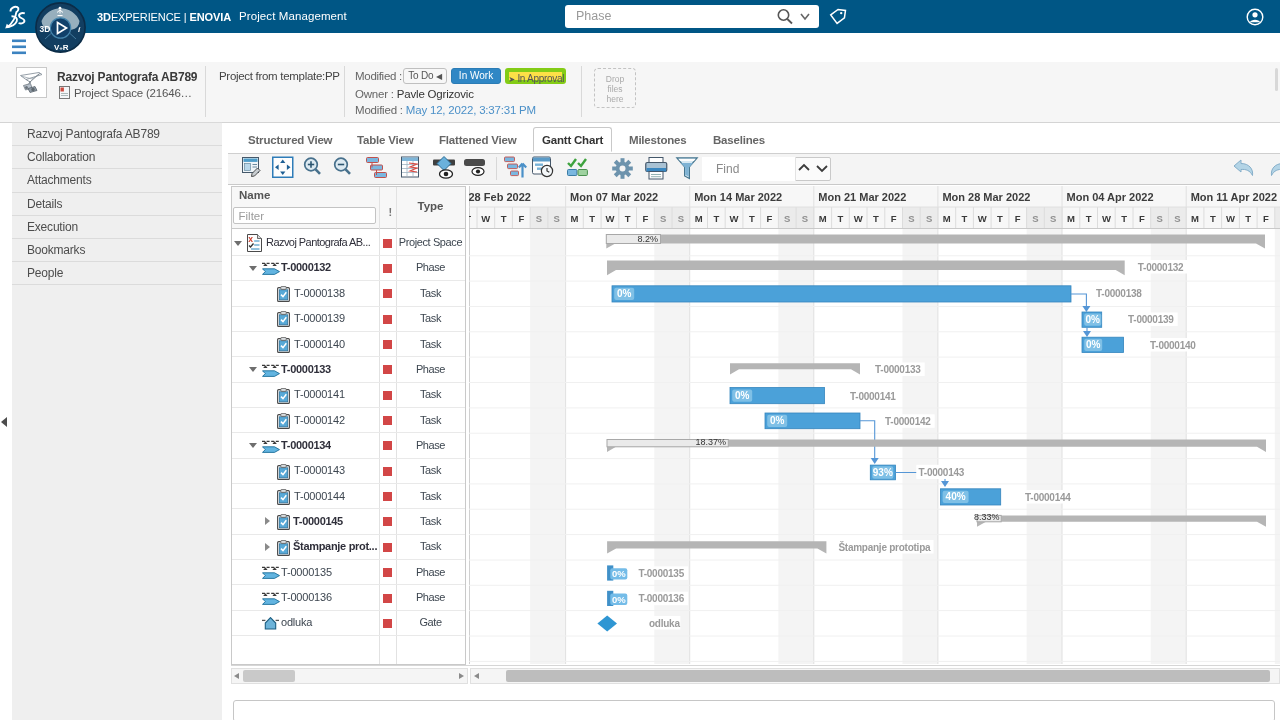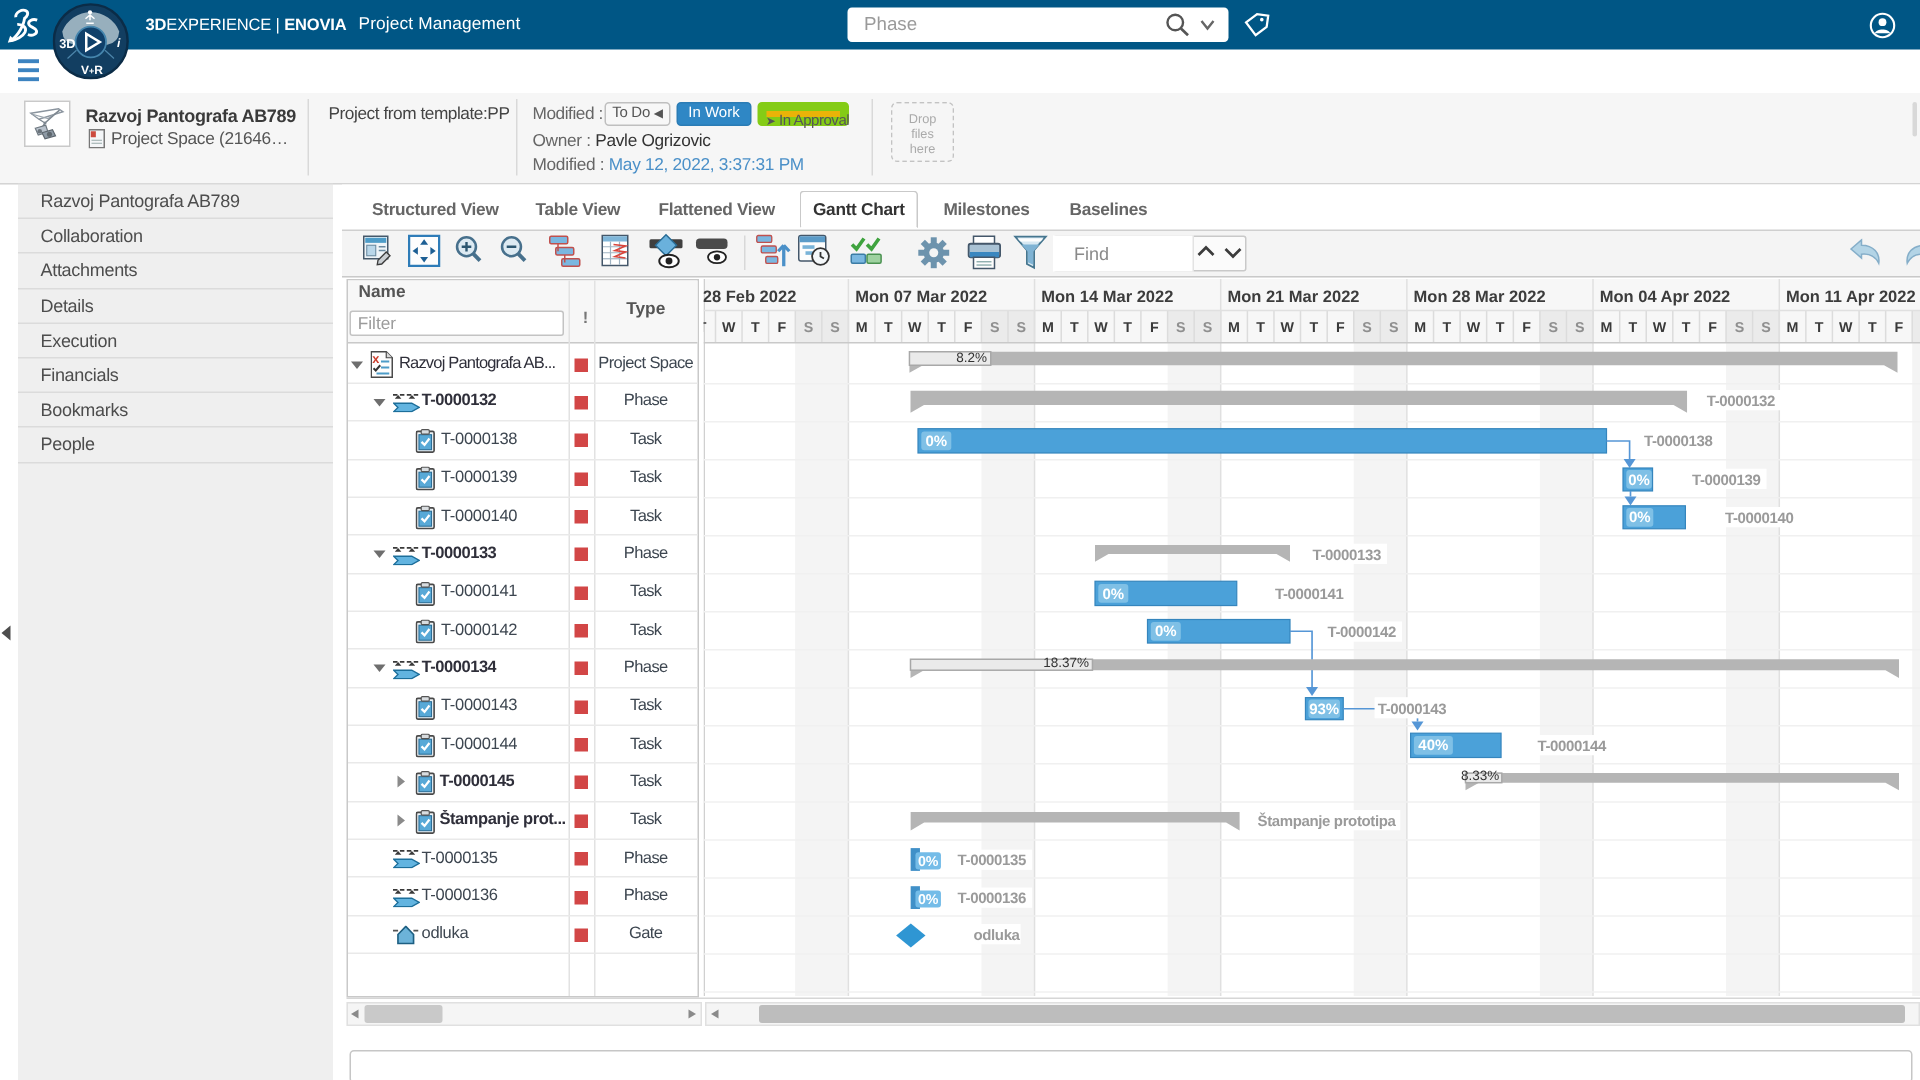--- a/index.html
+++ b/index.html
@@ -96,34 +96,33 @@
   <line x1="2" y1="7.5" x2="9" y2="7.5" stroke="#9aa" stroke-width="0.8"></line>
   <line x1="2" y1="9.5" x2="9" y2="9.5" stroke="#9aa" stroke-width="0.8"></line>
 </svg>
 <div class="abs" style="left:74px;top:86.5px;font-size:11.5px;color:#555;letter-spacing:-0.2px;white-space:nowrap;">Project Space (21646…</div>
 <div class="sep" style="left:205px;top:66px;height:51px;"></div>
 <div class="abs" style="left:219px;top:70px;font-size:11.5px;color:#444;letter-spacing:-0.3px;white-space:nowrap;">Project from template:PP</div>
 <div class="sep" style="left:343.5px;top:66px;height:51px;"></div>
 <div class="abs" style="left:355px;top:70px;font-size:11.5px;color:#666;letter-spacing:-0.3px;">Modified :</div>
 <div class="abs" style="left:403px;top:68px;width:44px;height:15.5px;background:#f7f7f7;border:1px solid #bfbfbf;border-radius:3px;font-size:10px;color:#555;text-align:center;line-height:14px;white-space:nowrap;letter-spacing:-0.2px;">To Do <span style="font-size:8px">◀</span></div>
 <div class="abs" style="left:451px;top:68px;width:50px;height:15.5px;background:#2f87c5;border:1px solid #2b7cb5;border-radius:3px;font-size:10px;color:#fff;text-align:center;line-height:14px;white-space:nowrap;">In Work</div>
-<div class="abs" style="left:504.5px;top:68px;width:61px;height:15.5px;background:#eab308;border:6px solid #84cc16;border-radius:3px;font-size:10px;color:#555;text-align:center;line-height:14px;white-space:nowrap;letter-spacing:-0.3px;"><span style="font-size:8px">➤</span> In Approval</div>
+<div class="abs" style="left:504.5px;top:68px;width:61px;height:15.5px;background:#fde047;border:4px solid #84cc16;border-radius:3px;font-size:10px;color:#555;text-align:center;line-height:14px;white-space:nowrap;letter-spacing:-0.3px;"><span style="font-size:8px">➤</span> In Approval</div>
 <div class="abs" style="left:355px;top:88px;font-size:11.5px;color:#666;letter-spacing:-0.2px;white-space:nowrap;">Owner : <span style="color:#333">Pavle Ogrizovic</span></div>
 <div class="abs" style="left:355px;top:103.5px;font-size:11.5px;color:#666;letter-spacing:-0.2px;white-space:nowrap;">Modified : <span style="color:#4b90c8">May 12, 2022, 3:37:31 PM</span></div>
 <div class="sep" style="left:581px;top:66px;height:51px;"></div>
 <div class="abs" style="left:594px;top:68px;width:42px;height:40px;border:1px dashed #c3c3c3;border-radius:4px;font-size:8.5px;color:#aaa;text-align:center;padding-top:5px;line-height:10px;">Drop<br>files<br>here</div>
 <div class="abs" style="left:1275px;top:68px;width:3px;height:23px;background:#d8d8d8;border-radius:2px;"></div>
 
 <div class="abs" id="sidebar">
   <div class="sbitem">Razvoj Pantografa AB789</div>
   <div class="sbitem">Collaboration</div>
   <div class="sbitem">Attachments</div>
   <div class="sbitem">Details</div>
   <div class="sbitem">Execution</div>
-  <div class="sbitem">Financials</div>
   <div class="sbitem">Bookmarks</div>
   <div class="sbitem">People</div>
 </div>
 
 <div class="abs" id="content">
   <div class="tab" style="left:20px;">Structured View</div>
   <div class="tab" style="left:129px;">Table View</div>
   <div class="tab" style="left:211px;text-align:center;">Flattened View</div>
   <div class="tab active" style="left:305px;top:4px;">Gantt Chart</div>
   <div class="tab" style="left:401px;">Milestones</div>

